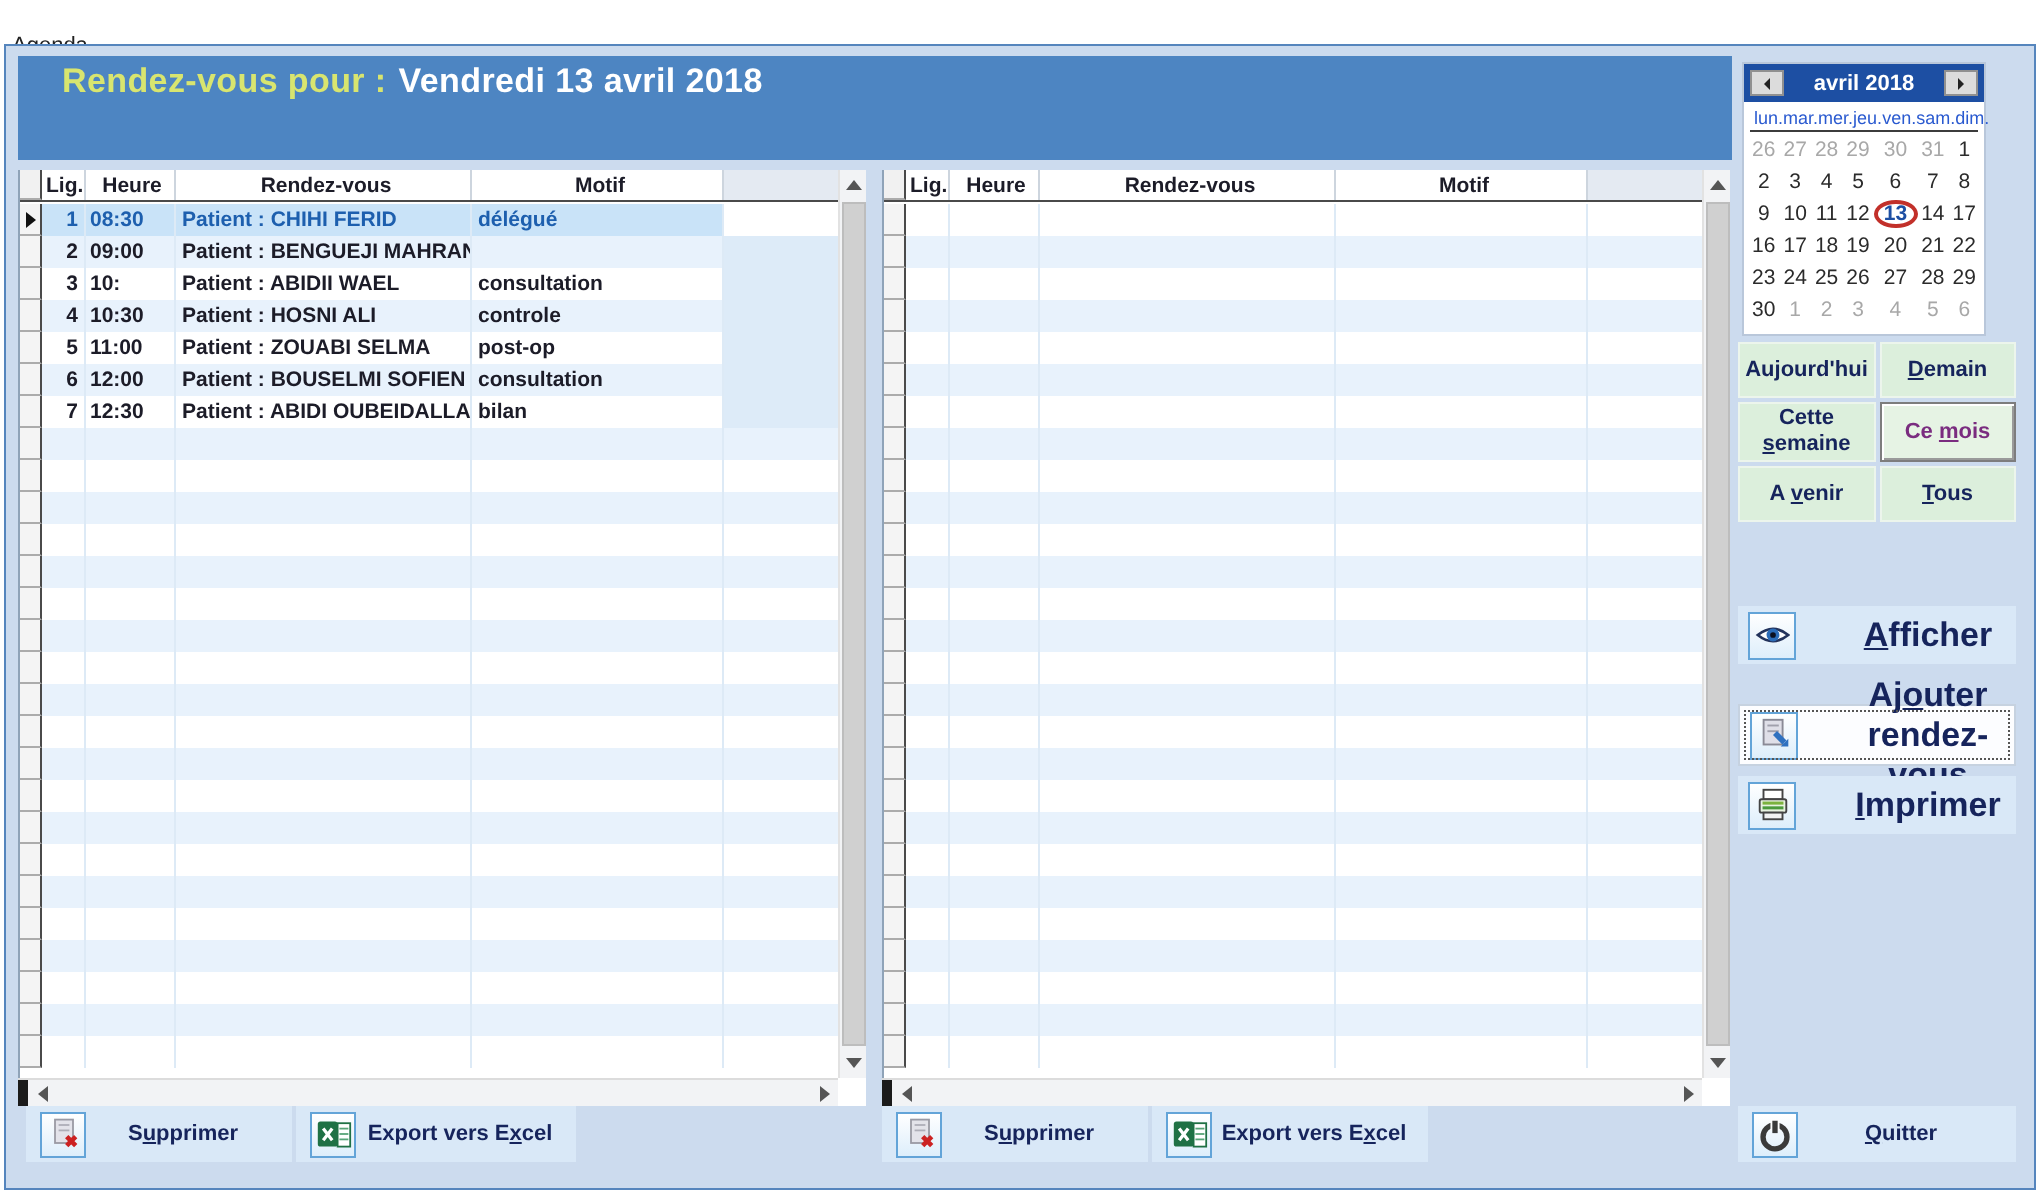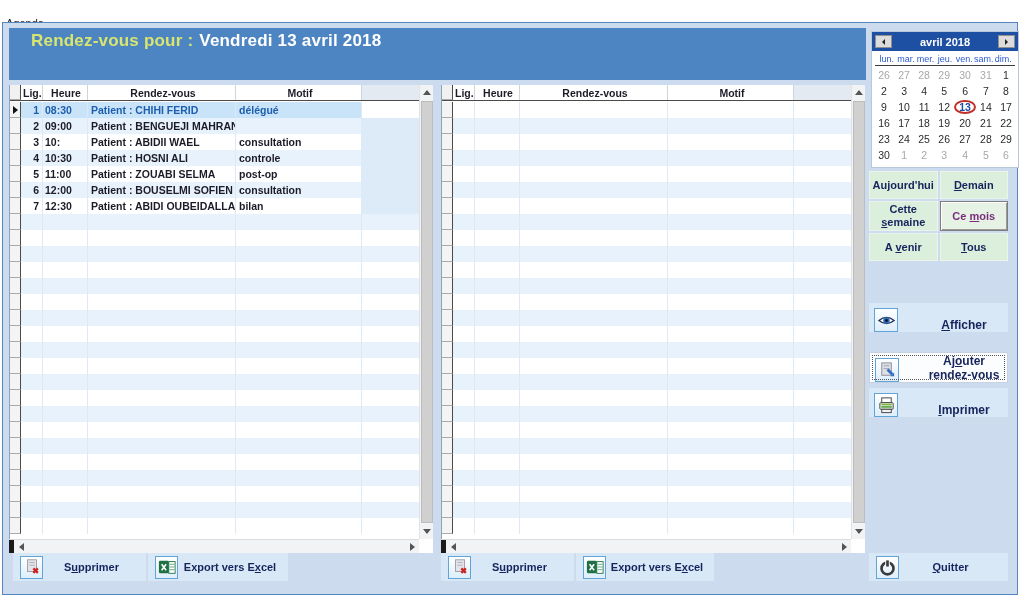--- a/index.html
+++ b/index.html
@@ -60,21 +60,21 @@
     background: #f2f3f5; border-top: 1px solid #dcdcdc; display: flex; align-items: center; }
   .hthumb { width: 5px; height: 13px; background: #1b1b1b; }
   .hsp { flex: 1; }
   .corner { position: absolute; top: 516px; width: 14px; height: 14px; background: #ffffff; }
   .tri-up { width: 0; height: 0; border-left: 4px solid transparent; border-right: 4px solid transparent; border-bottom: 5px solid #555; }
   .tri-down { width: 0; height: 0; border-left: 4px solid transparent; border-right: 4px solid transparent; border-top: 5px solid #555; }
   .tri-left { width: 0; height: 0; border-top: 4px solid transparent; border-bottom: 4px solid transparent; border-right: 5px solid #555; margin: 0 4px; }
   .tri-right { width: 0; height: 0; border-top: 4px solid transparent; border-bottom: 4px solid transparent; border-left: 5px solid #555; margin: 0 4px; }
 
   
-  .calendar { position: absolute; left: 868px; top: 8px; width: 148px; background: #fff;
+  .calendar { position: absolute; left: 868px; top: 8px; width: 122px; background: #fff;
     border: 1px solid #b9c7da; padding-bottom: 4px; }
   .calnav { height: 19px; background: #1d4fa3; display: flex; align-items: center; padding: 0 3px; }
   .calarrow { width: 17px; height: 13px; background: #dcdcdc; border: 1px solid #909090;
     display: flex; align-items: center; justify-content: center; }
   .calarrow .tri-left, .calarrow .tri-right { border-width: 3.5px; border-right-color: #222; border-left-color: #222; margin: 0; }
   .calmonth { flex: 1; text-align: center; color: #fff; font-size: 11px; font-weight: bold; }
   .caldays { display: grid; grid-template-columns: repeat(7, 1fr); font-size: 9px; color: #2a5ad0;
     text-align: center; padding: 3px 2px 1px 2px; border-bottom: 1px solid #3c3c3c; margin: 0 3px; }
   .calgrid { display: grid; grid-template-columns: repeat(7, 1fr); padding: 1px 2px 0 2px; }
   .cal-cell { height: 16px; display: flex; align-items: center; justify-content: center;
@@ -88,21 +88,21 @@
     grid-template-columns: 1fr 1fr; grid-template-rows: 28px 30px 28px; gap: 2px; }
   .qbtn { background: #dcefdc; border: 1px solid #ecf5ec; color: #16245c; font-weight: bold;
     font-size: 11px; display: flex; flex-direction: column; align-items: center; justify-content: center;
     text-align: center; line-height: 13px; }
   .qbtn.active { background: #e6f3e4; color: #7a2c7f; border: 1px solid #7d7d7d;
     box-shadow: inset 1px 1px 0 #ffffff, inset -1px -1px 0 #9a9a9a; }
   .k { text-decoration: underline; }
 
   
   .abtn { position: absolute; left: 866px; width: 139px; height: 29px; background: #d9e8f7;
-    display: flex; align-items: flex-end; color: #16245c; font-weight: bold; font-size: 12px; gap: 26px; }
+    display: flex; align-items: center; color: #16245c; font-weight: bold; font-size: 17px; gap: 26px; }
   .abtn .lbl { flex: 1; text-align: center; padding-right: 4px; }
   .iconbox { width: 24px; height: 24px; margin-left: 5px; flex: 0 0 24px;
     background: linear-gradient(#ffffff, #ddeefb); border: 1px solid #63a4d8;
     display: flex; align-items: center; justify-content: center; }
   .abtn.focusbtn { background: #fcfdff; border: 1px solid #c6d2e0;
     outline: 1px dotted #555; outline-offset: -4px; }
 
   
   .fbtn { position: absolute; top: 530px; height: 28px; background: #d9e8f7;
     display: flex; align-items: center; color: #16245c; font-weight: bold; font-size: 11px; }

